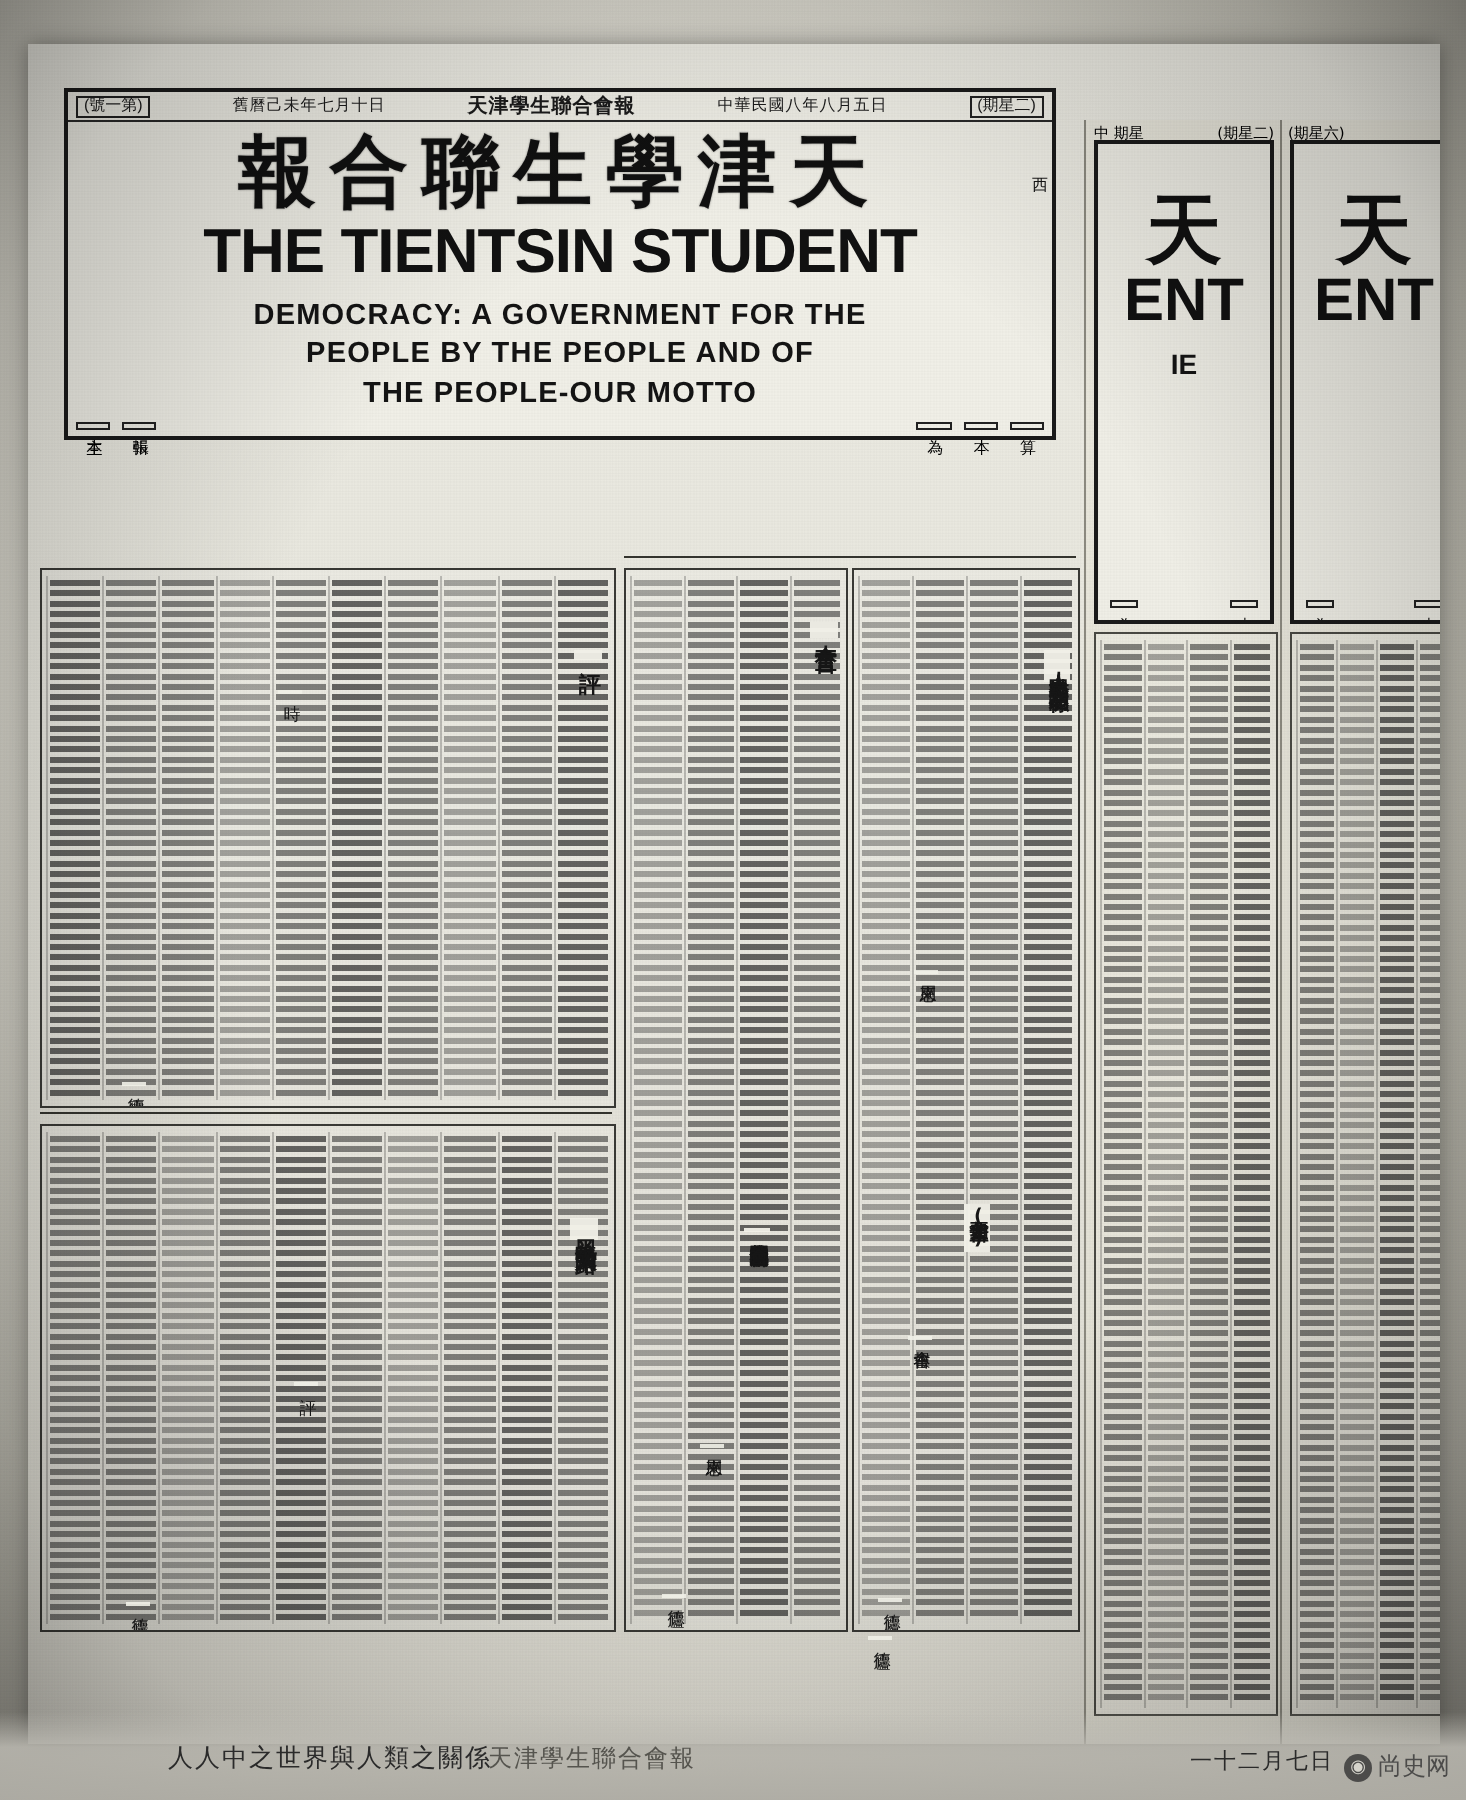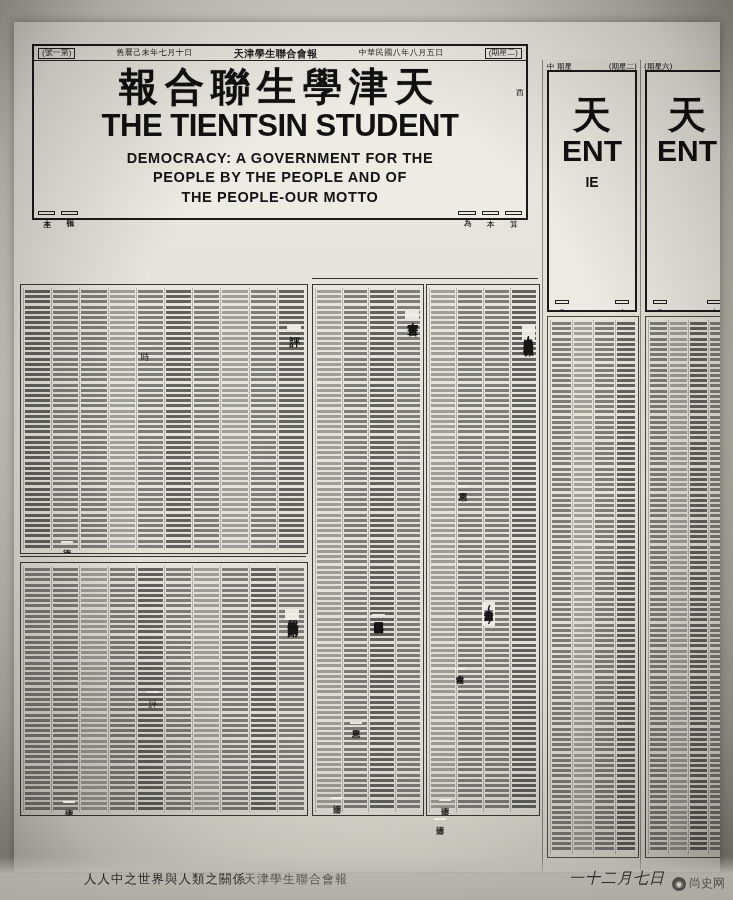--- a/index.html
+++ b/index.html
@@ -275,21 +275,21 @@
   .hand-caption {
     position: absolute;
     bottom: 12px;
     font-family: "DejaVu Sans", sans-serif;
     font-size: 12.5px;
     color: #2a2a2a;
     letter-spacing: 1px;
   }
   #caption-left  { left: 84px; }
   #caption-mid   { left: 244px; color:#55544e; font-size: 12px; }
-  #caption-right { left: 569px; font-size: 15px; font-style: italic; }
+  #caption-right { left: 595px; font-size: 11px; }
 
   .watermark {
     position: absolute;
     right: 8px;
     bottom: 8px;
     display: flex;
     align-items: center;
     gap: 3px;
     color: #3b3b3b;
     font-family: "DejaVu Sans", sans-serif;

